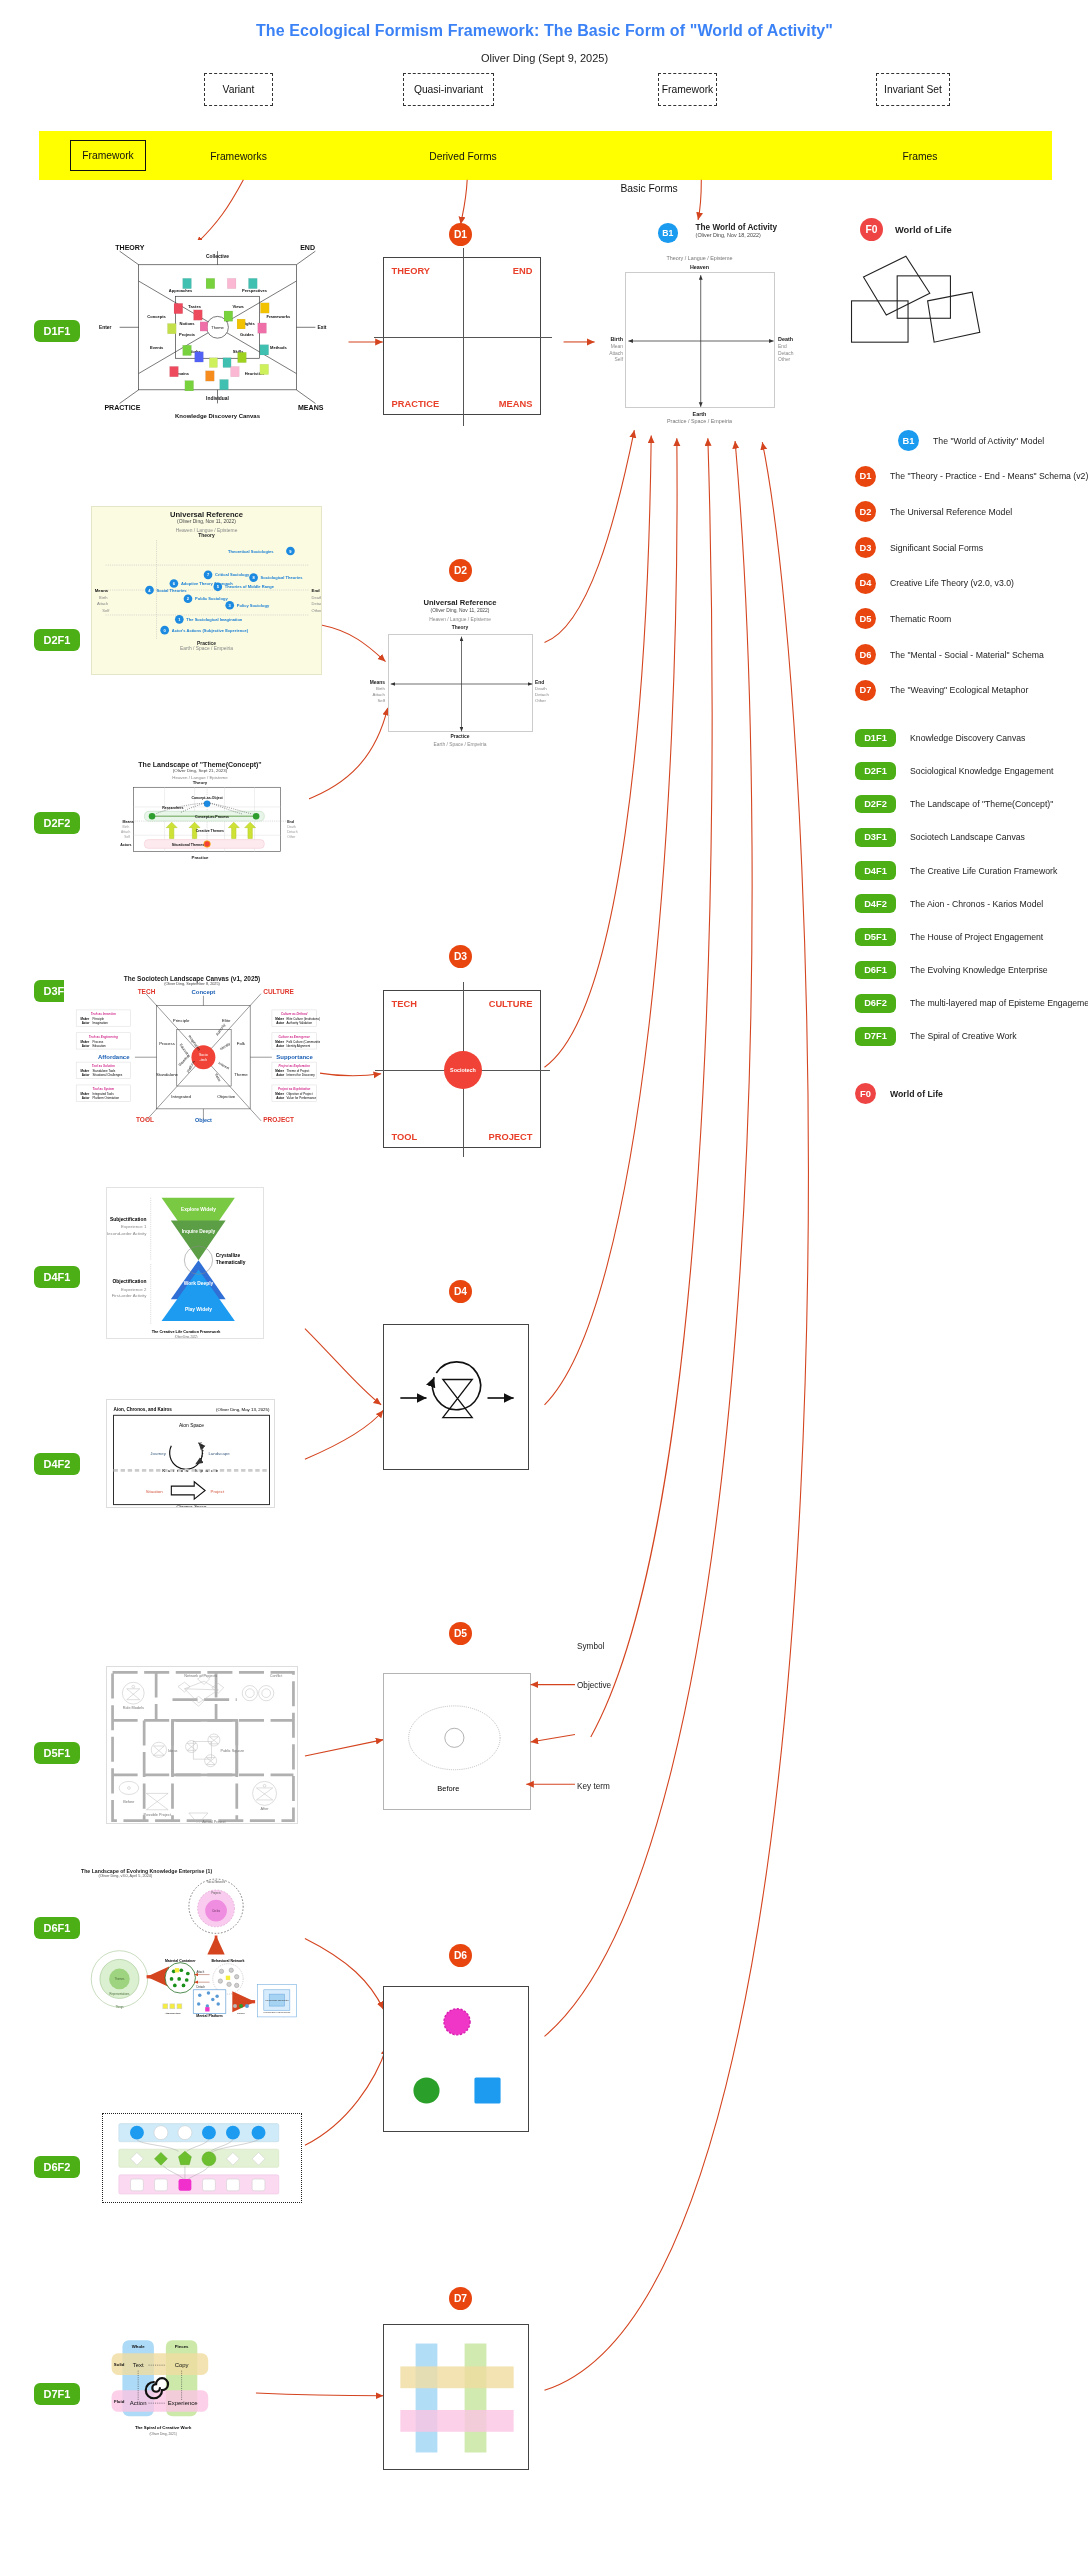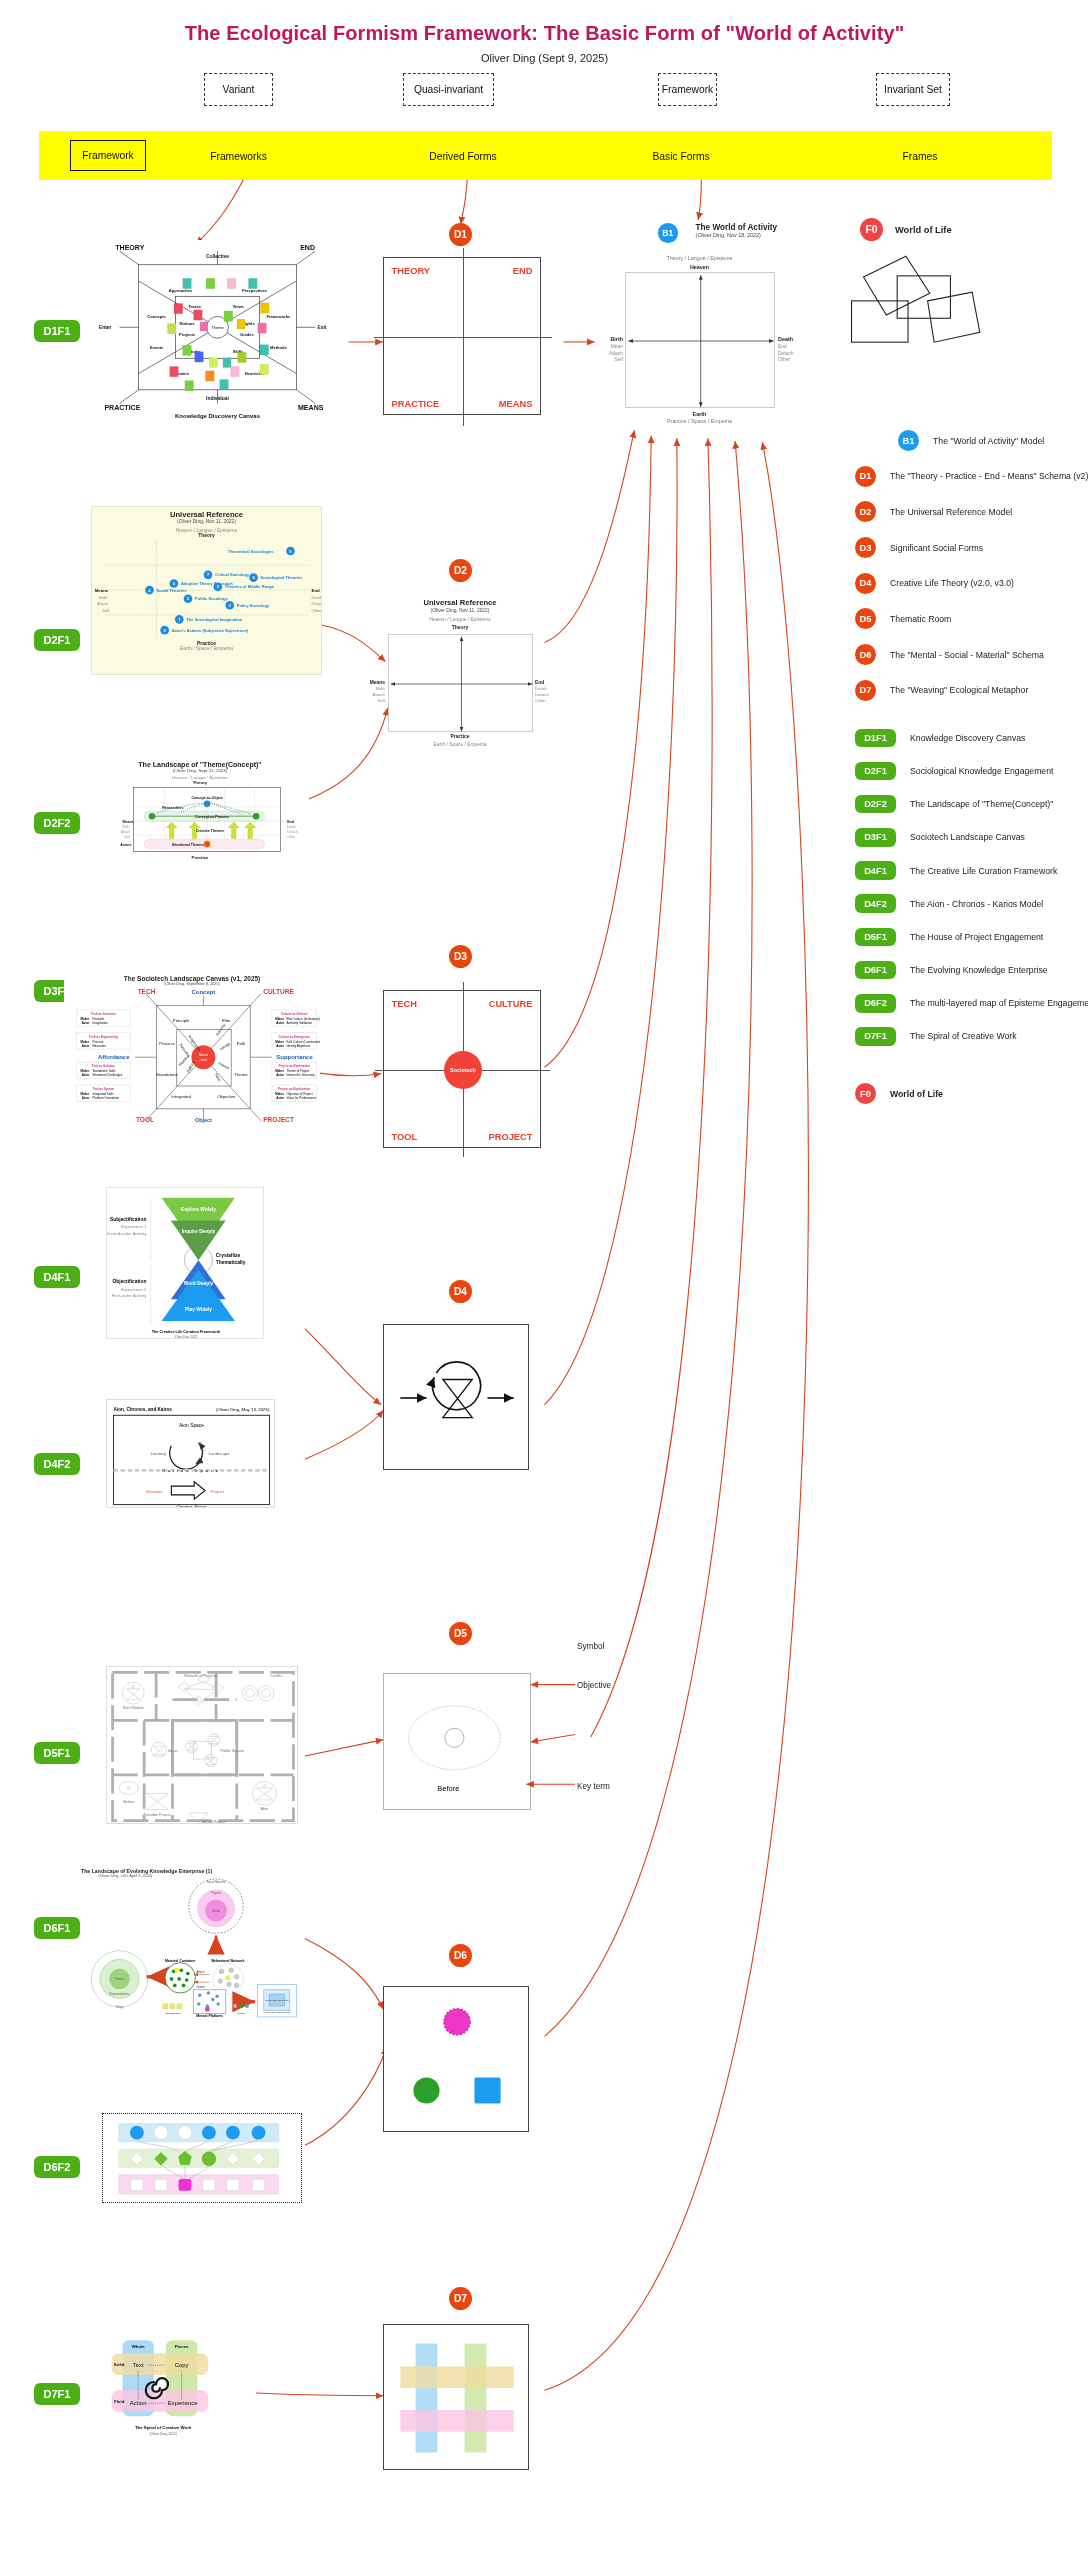--- a/index.html
+++ b/index.html
@@ -9,21 +9,21 @@
     background:#ffffff;
     font-family:"Liberation Sans", sans-serif;
     color:#222;
     overflow:hidden;
   }
   .abs { position:absolute; }
 
   
   #page-title {
     position:absolute; left:0; top:22px; width:1089px; text-align:center;
-    font-size:20px; font-weight:bold; color:#be185d; letter-spacing:0.1px;
+    font-size:16px; font-weight:bold; color:#3b82f6; letter-spacing:0.1px;
   }
   #page-author {
     position:absolute; left:0; top:52px; width:1089px; text-align:center;
     font-size:11px; color:#222;
   }
 
   
   .variant-box {
     position:absolute; top:73px; height:33px;
     border:1.1px dashed #333; background:#fff;
@@ -115,21 +115,21 @@
 <div id="yellow-band"></div>
 <div class="band-label" id="band-framework">
   <span>Framework</span>
 </div>
 <div class="band-label" style="left:184px; width:109px;">
   <span>Frameworks</span>
 </div>
 <div class="band-label" style="left:403px; width:120px;">
   <span>Derived Forms</span>
 </div>
-<div class="band-label" style="left:621px; width:120px;">
+<div class="band-label" style="left:589px; width:120px;margin-top:32px;">
   <span>Basic Forms</span>
 </div>
 <div class="band-label" style="left:860px; width:120px;">
   <span>Frames</span>
 </div>
 
 <svg id="connectors" viewBox="0 0 2000 4731" width="1089" height="2576">
   <defs>
     <marker id="ah" markerWidth="9" markerHeight="9" refX="7" refY="3.2" orient="auto">
       <path d="M0,0 L7,3.2 L0,6.4 z" fill="#d4441f"></path>

